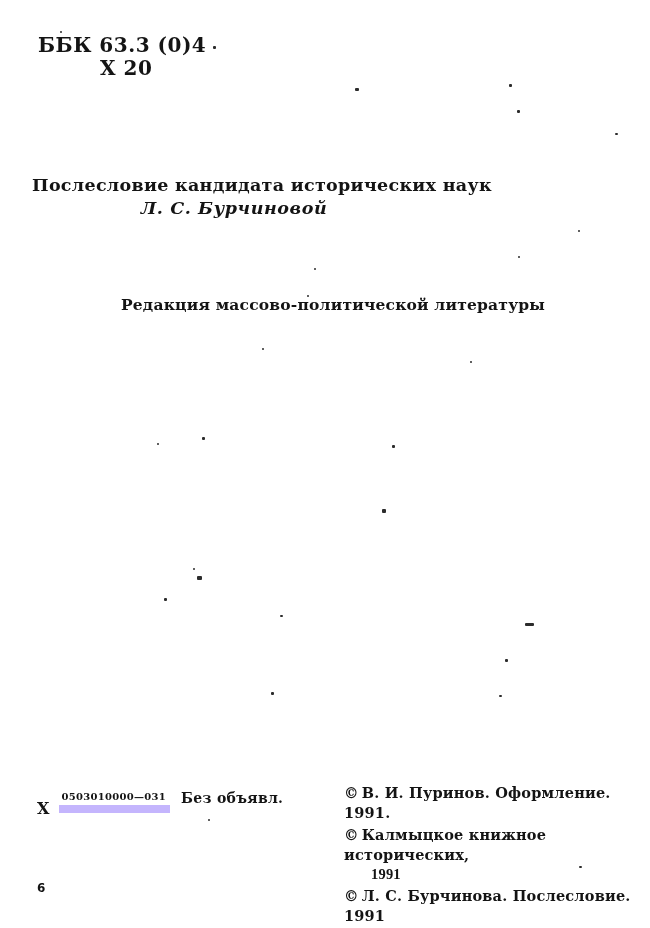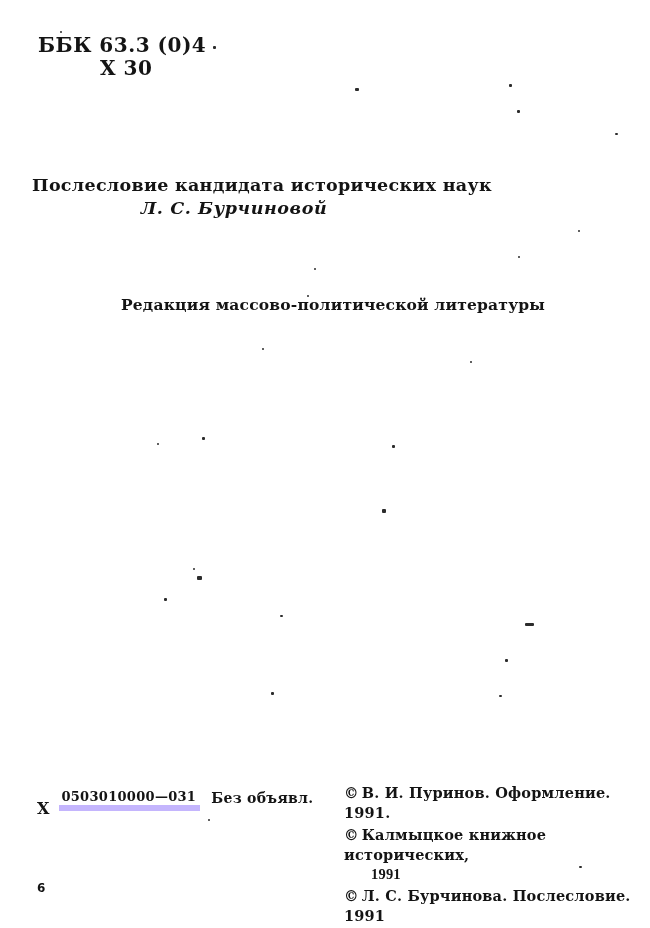--- a/index.html
+++ b/index.html
@@ -64,24 +64,24 @@
     left: 37px;
     top: 789px;
     display: flex;
     align-items: flex-start;
     white-space: nowrap;
   }
   .catalog-x { font-size: 16px; margin-top: 10px; }
   .fraction { display: inline-block; text-align: left; margin-left: 10px; }
   .fraction-num {
     display: block;
-    font-size: 13px;
+    font-size: 10px;
     line-height: 15px;
     letter-spacing: 0.3px;
-    border-bottom: 6px solid #c4b5fd;
+    border-bottom: 8px solid #c4b5fd;
     padding: 0 4px 1px 2px;
   }
   .fraction-den {
     display: block;
     font-size: 13.5px;
     line-height: 15px;
     letter-spacing: 0.3px;
     padding: 2px 2px 0 2px;
   }
   .noann { font-size: 14px; margin-left: 11px; margin-top: 1px; letter-spacing: 0.3px; }
@@ -114,21 +114,21 @@
   
   .speckle { position: absolute; background: #2c2c2c; border-radius: 1px; }
 </style>
 </head>
 <body>
 
 <div class="scan-page">
 
   <div class="bbk">
     <div class="bbk-line1">ББК 63.3 (0)4</div>
-    <div class="bbk-line2">Х 30</div>
+    <div class="bbk-line2">Х 20</div>
   </div>
 
   <div class="afterword">
     <div>Послесловие кандидата исторических наук</div>
     <div class="afterword-author">Л. С. Бурчиновой</div>
   </div>
 
   <div class="editorial">Редакция массово-политической литературы</div>
 
   <div class="catalog">

